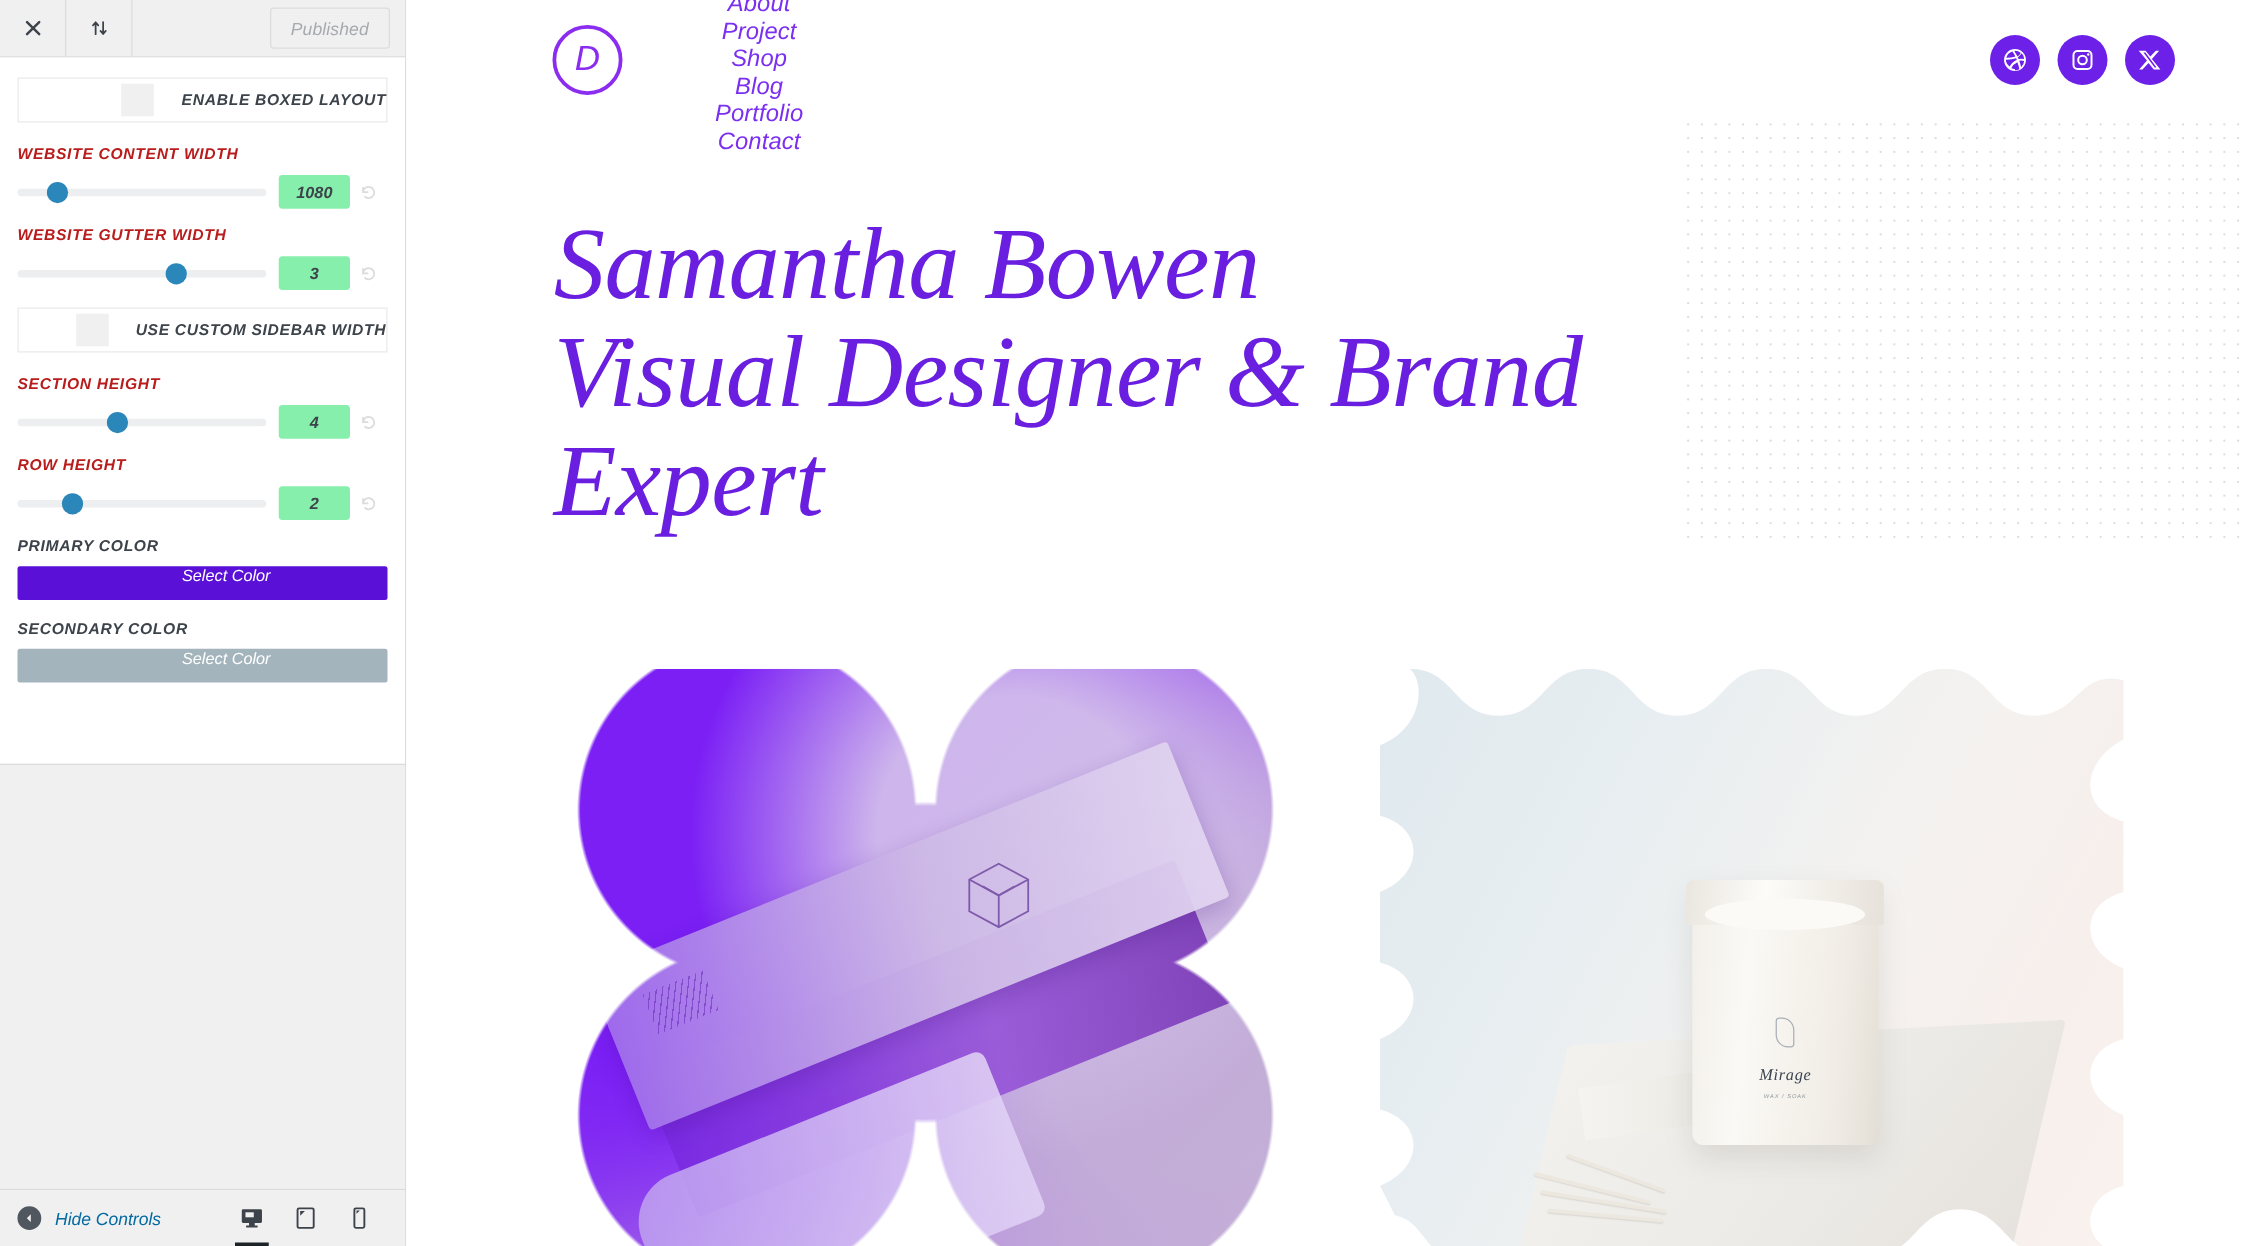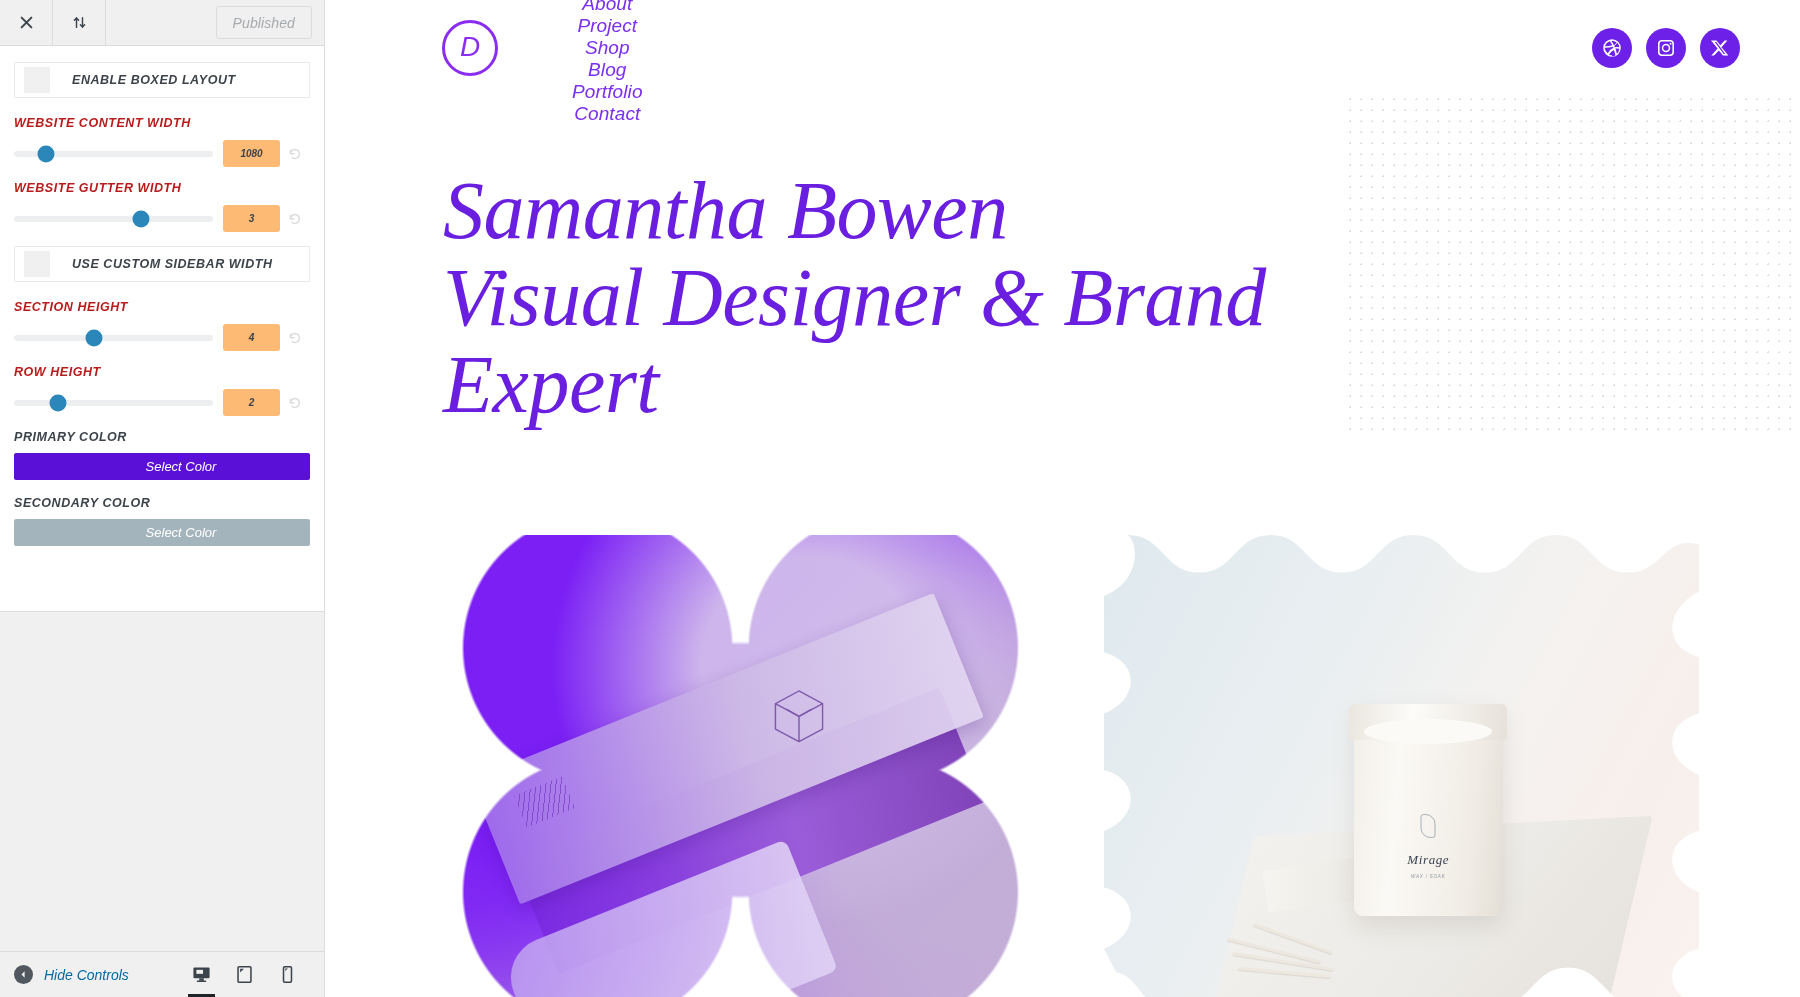--- a/index.html
+++ b/index.html
@@ -36,42 +36,42 @@
   .cz-crumb { font-size:13.5px; color:#50575e; line-height:1.4; }
   .cz-crumb .sep { margin:0 3px; font-size:11px; color:#646970; }
   .cz-title { font-size:19px; color:#50575e; font-weight:400; line-height:1.5; margin-top:1px; }
 
   .cz-body { flex:1; background:#fff; overflow:hidden; position:relative; }
   .cz-panel { padding:16px 14px 0 14px; }
   .cz-bodybg { position:absolute; left:0; right:0; bottom:0; top:565px; background:#f0f0f1;
                border-top:1px solid #dcdcde; }
 
   .ctl-check { display:flex; align-items:center; height:36px; border:1px solid #eaeaea;
-               background:#fff; margin-bottom:18px; cursor:pointer; }
+               background:#fff; margin-bottom:18px; cursor:pointer;justify-content:flex-end; }
   .ctl-check .box { width:26px; height:26px; background:#f0f0f1; margin:0 22px 0 9px; flex:none; }
   .ctl-check .lbl { font-size:12.5px; font-weight:700; color:#3c434a; letter-spacing:.55px; }
 
   .ctl-range { margin-bottom:14px; }
   .ctl-range .lbl { font-size:12.5px; font-weight:700; color:#b91c1c; letter-spacing:.55px;
                     display:block; margin-bottom:10px; }
   .ctl-row { display:flex; align-items:center; }
   .track { position:relative; height:6px; background:#eceef0; border-radius:3px; flex:1;
            margin-right:10px; cursor:pointer; }
   .thumb { position:absolute; top:50%; width:17px; height:17px; border-radius:50%;
            background:#2b87ba; transform:translate(-50%,-50%); cursor:grab; }
-  .numbox { width:57px; height:27px; background:#fdba74; border-radius:3px; display:flex;
-            align-items:center; justify-content:center; font-size:10px; font-weight:700;
+  .numbox { width:57px; height:27px; background:#86efac; border-radius:3px; display:flex;
+            align-items:center; justify-content:center; font-size:13px; font-weight:700;
             color:#3c434a; flex:none; cursor:text; }
   .reset { width:30px; display:flex; align-items:center; justify-content:center; cursor:pointer; }
   .reset svg { width:16px; height:16px; color:#dcdcde; }
 
   .ctl-color { margin-bottom:16px; }
   .ctl-color .lbl { font-size:12.5px; font-weight:700; color:#3c434a; letter-spacing:.55px;
                     display:block; margin-bottom:9px; }
-  .swatchbar { height:27px; display:flex; align-items:center; border-radius:2px;
+  .swatchbar { height:27px; display:flex; align-items:flex-start; border-radius:2px;
                overflow:hidden; cursor:pointer; position:relative; }
   .swatch { width:38px; flex:none; }
   .swatchbtn { flex:1; display:flex; align-items:center; justify-content:center;
                font-size:13px; color:#fff; font-weight:400; }
 
   .cz-footer { height:46px; background:#f0f0f1; border-top:1px solid #dcdcde;
                display:flex; align-items:center; position:relative; }
   .hide-ctl { display:flex; align-items:center; padding-left:14px; cursor:pointer; }
   .hide-ctl .circ { width:19px; height:19px; border-radius:50%; background:#50575e;
                     display:flex; align-items:center; justify-content:center; margin-right:11px; }

